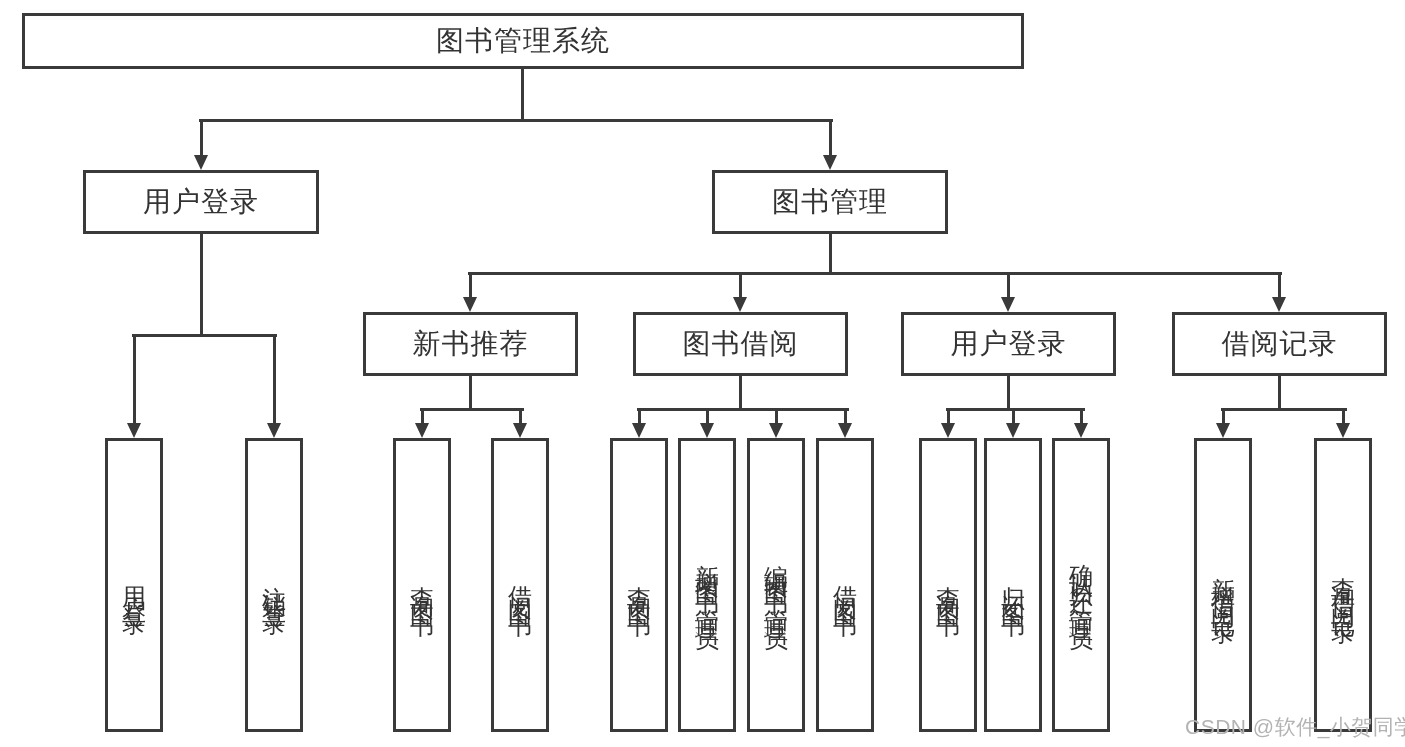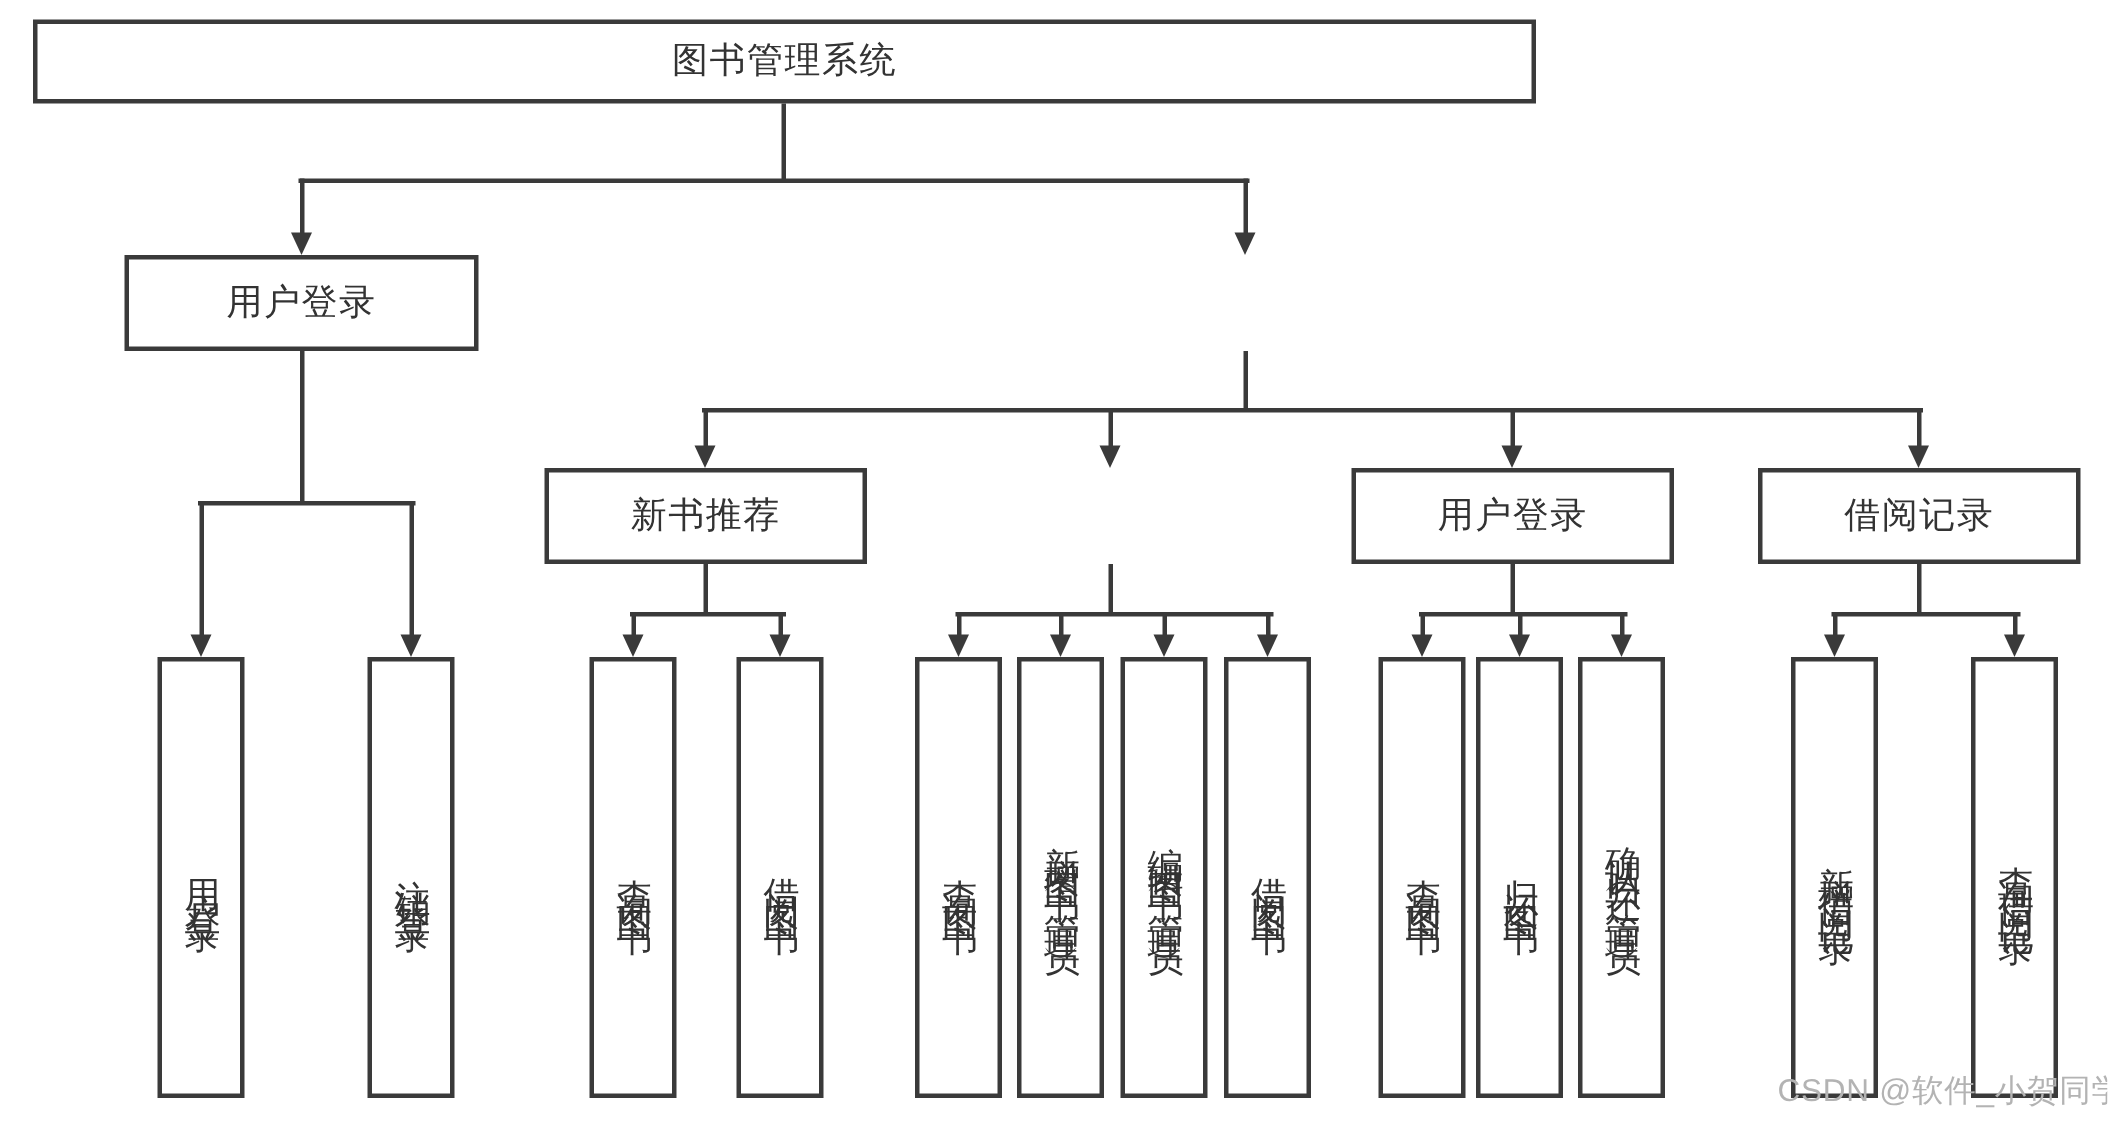--- a/index.html
+++ b/index.html
@@ -16,21 +16,21 @@
     box-sizing: border-box;
     border: 3px solid #3a3a3a;
     background: #ffffff;
     color: #333333;
     display: flex;
     align-items: center;
     justify-content: center;
     text-align: center;
   }
   .hlabel {
-    font-size: 24px;
+    font-size: 28px;
     letter-spacing: 1px;
     line-height: 1;
     white-space: nowrap;
     text-align: right;
   }
   .leaf {
     writing-mode: vertical-rl;
     text-orientation: mixed;
     font-size: 24px;
     letter-spacing: 9px;
@@ -80,23 +80,29 @@
 
 <div class="canvas">
 
   <div class="node root-box">
     <span class="hlabel">图书管理系统</span>
   </div>
 
   <div class="node l2-a">
     <span class="hlabel">用户登录</span>
   </div>
+  <div class="node l2-b">
+    <span class="hlabel">图书管理</span>
+  </div>
 
   <div class="node l3-0">
     <span class="hlabel">新书推荐</span>
+  </div>
+  <div class="node l3-1">
+    <span class="hlabel">图书借阅</span>
   </div>
   <div class="node l3-2">
     <span class="hlabel">用户登录</span>
   </div>
   <div class="node l3-3">
     <span class="hlabel">借阅记录</span>
   </div>
 
   <div class="node leaf lf-a1">用户登录</div>
   <div class="node leaf lf-a2">注销登录</div>

